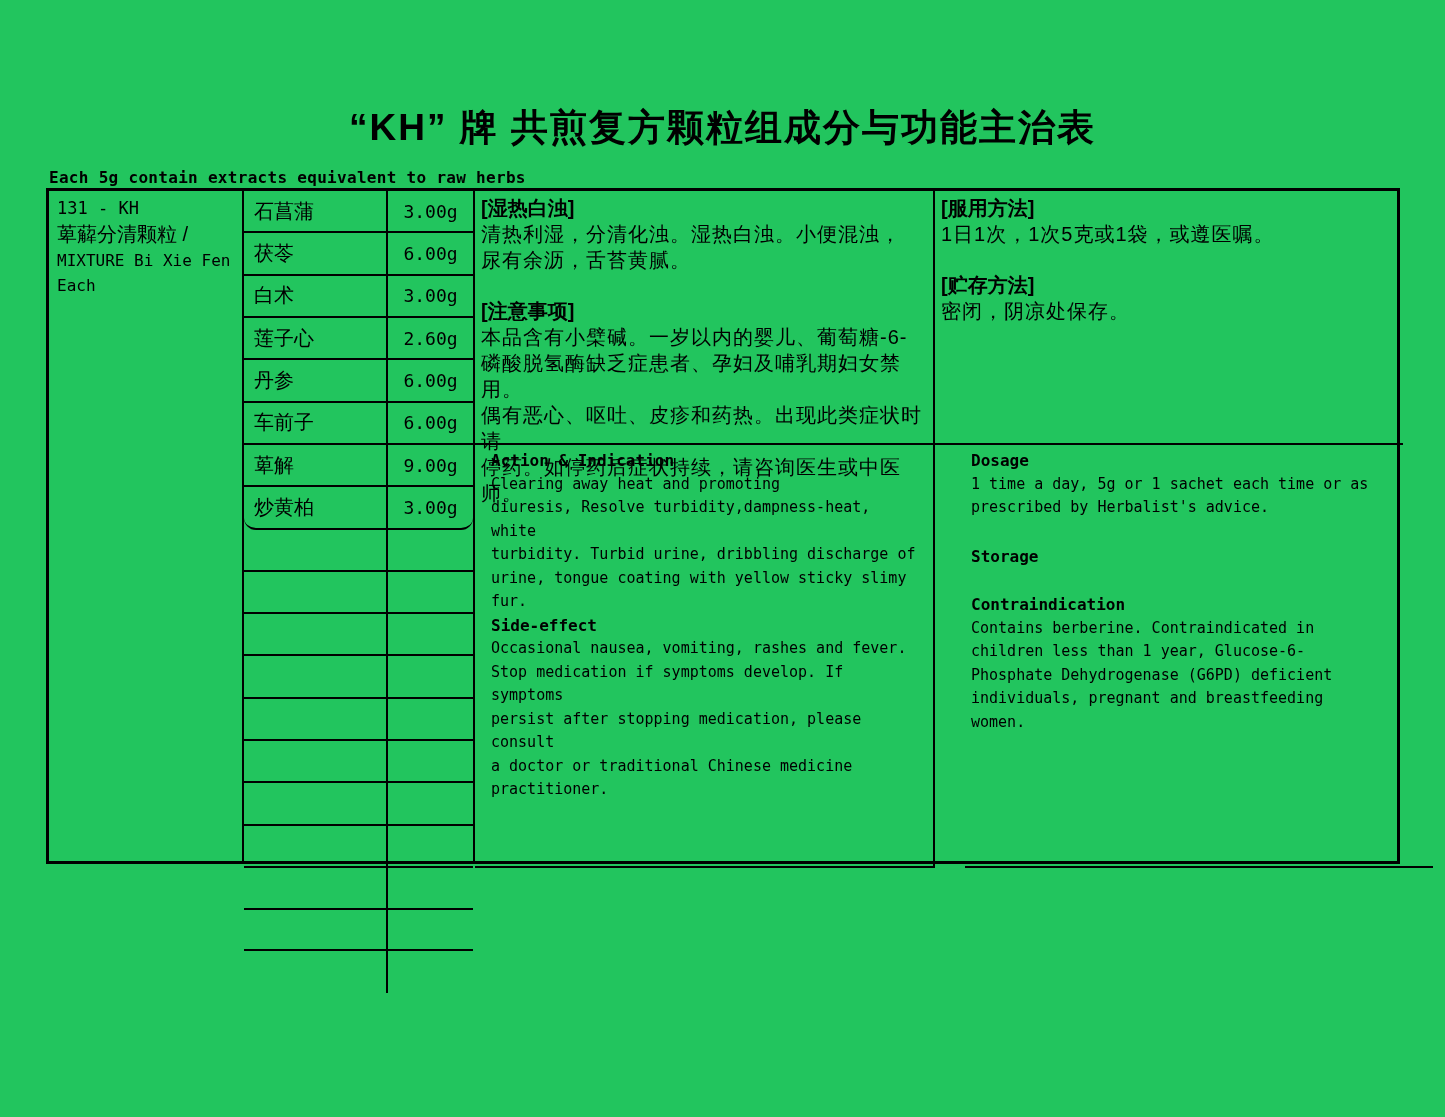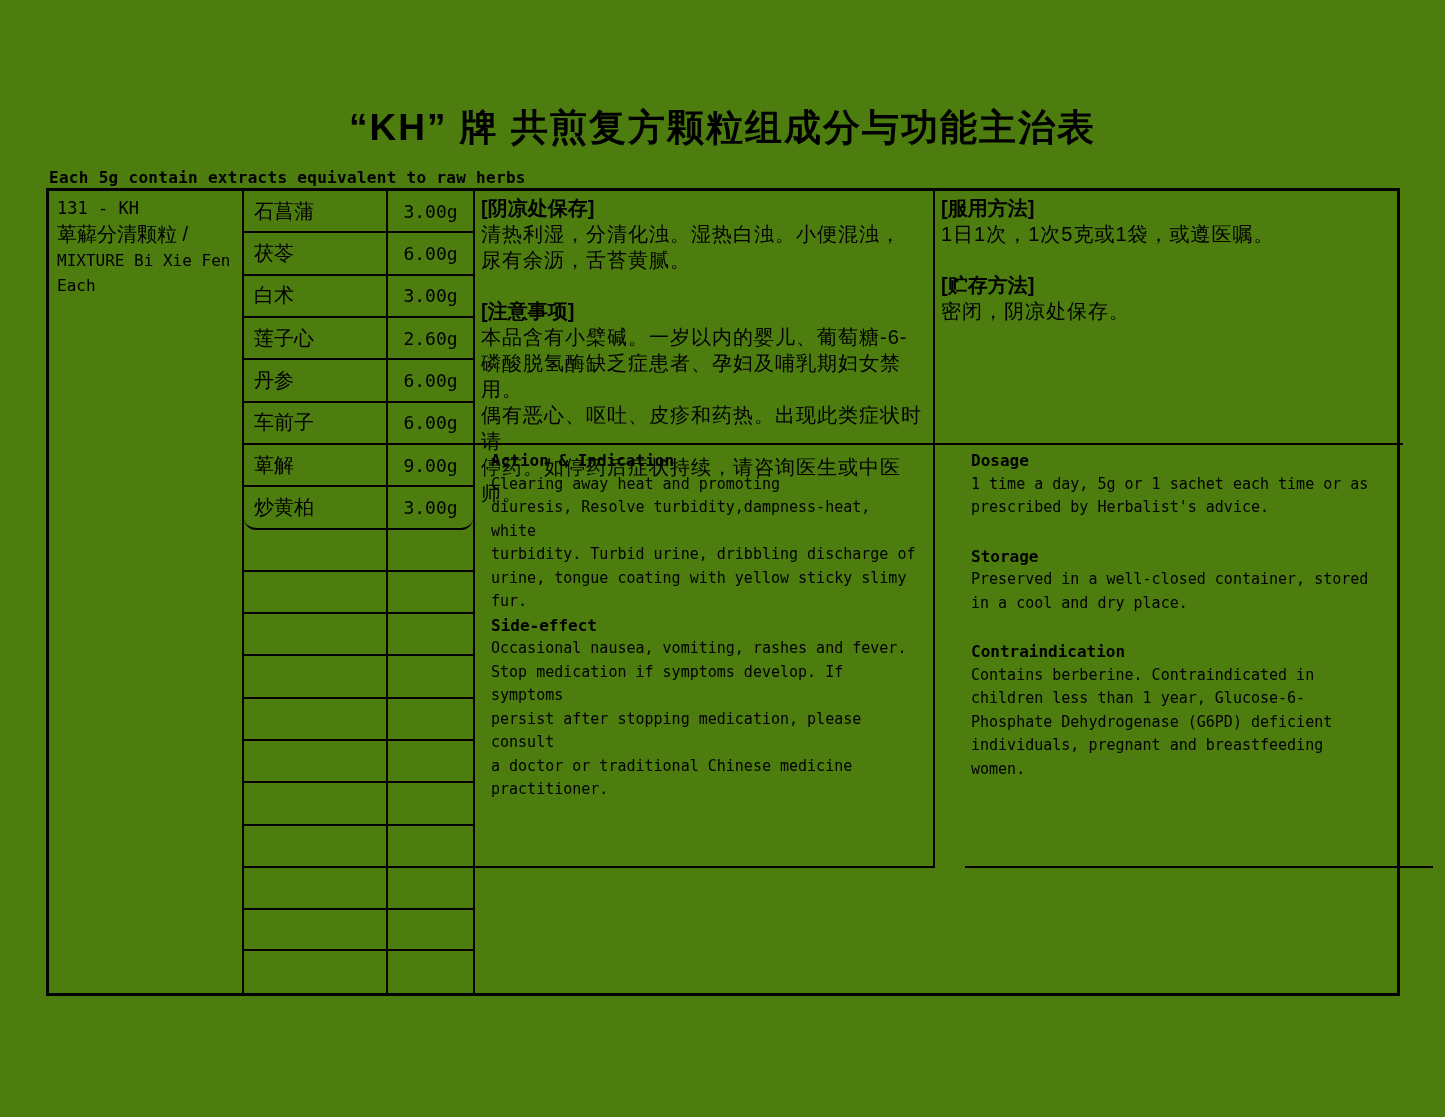--- a/index.html
+++ b/index.html
@@ -1,36 +1,36 @@
 <!DOCTYPE html>
 <html><head>
 <meta charset="utf-8">
 <style>
   * { margin:0; padding:0; box-sizing:border-box; }
   html,body { background:#e8e8e8; }
   .page {
-    position:relative; width:1445px; height:1117px; background:#4d7c0f;
+    position:relative; width:1445px; height:1117px; background:#22c55e;
     font-family:"Liberation Sans", sans-serif; color:#000;
     overflow:hidden;
   }
   .mono { font-family:"DejaVu Sans Mono","Liberation Mono",monospace; }
   .cjk  { font-family:"Liberation Sans", sans-serif; }
 
   .title {
     position:absolute; top:103px; left:0; width:100%;
     text-align:center; font-size:37px; font-weight:bold; letter-spacing:2px;
   }
   .subtitle {
     position:absolute; left:49px; top:168px;
     font-family:"DejaVu Sans Mono","Liberation Mono",monospace;
     font-size:16px; font-weight:600; letter-spacing:0.3px;
   }
 
   .table {
-    position:absolute; left:46px; top:188px; width:1354px; height:808px;
+    position:absolute; left:46px; top:188px; width:1354px; height:676px;
     border:3px solid #000;
   }
   .cell { position:absolute; }
 
   .product {
     left:0; top:0; width:195px; height:100%;
     border-right:2px solid #000; padding:5px 8px;
   }
   .prod-code { font-size:17px; line-height:25px; }
   .prod-cn   { font-size:20px; line-height:27px; }
@@ -174,21 +174,21 @@
 
         <div class="herb-row" style="height: 41.6667px;">
           <div class="herb-name cjk"></div>
           <div class="herb-amt"></div>
         </div>
       </div>
 
     <div class="cell mid-top cjk-cell gapped">
 
         <div class="sec">
-          <div class="sec-h">[阴凉处保存]</div>
+          <div class="sec-h">[湿热白浊]</div>
           <div class="sec-b">清热利湿，分清化浊。湿热白浊。小便混浊，
 尿有余沥，舌苔黄腻。</div>
         </div>
 
         <div class="sec">
           <div class="sec-h">[注意事项]</div>
           <div class="sec-b">本品含有小檗碱。一岁以内的婴儿、葡萄糖-6-
 磷酸脱氢酶缺乏症患者、孕妇及哺乳期妇女禁用。
 偶有恶心、呕吐、皮疹和药热。出现此类症状时请
 停药。如停药后症状持续，请咨询医生或中医师。</div>
@@ -232,22 +232,20 @@
     <div class="cell right-bot mono-cell gapped">
 
         <div class="sec">
           <div class="sec-h">Dosage</div>
           <div class="sec-b">1 time a day, 5g or 1 sachet each time or as
 prescribed by Herbalist's advice.</div>
         </div>
 
         <div class="sec">
           <div class="sec-h">Storage</div>
-          <div class="sec-b">Preserved in a well-closed container, stored
-in a cool and dry place.</div>
         </div>
 
         <div class="sec">
           <div class="sec-h">Contraindication</div>
           <div class="sec-b">Contains berberine. Contraindicated in
 children less than 1 year, Glucose-6-
 Phosphate Dehydrogenase (G6PD) deficient
 individuals, pregnant and breastfeeding
 women.</div>
         </div>

